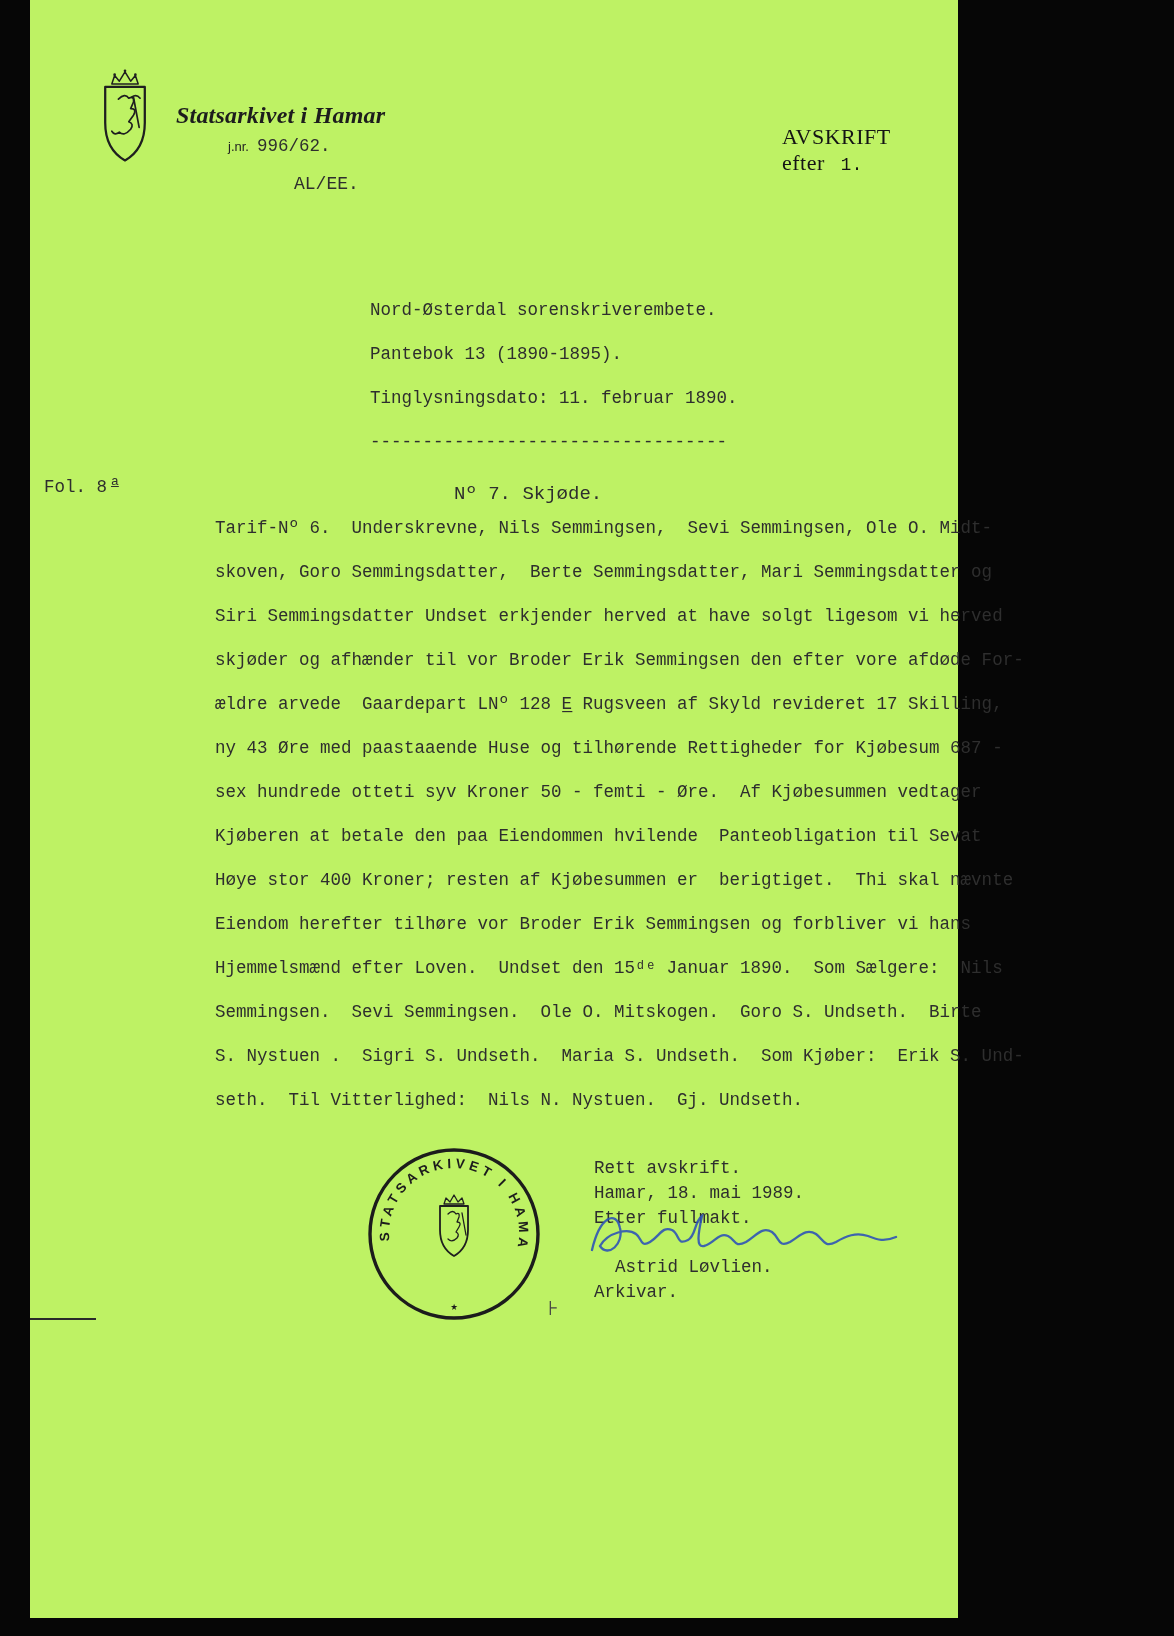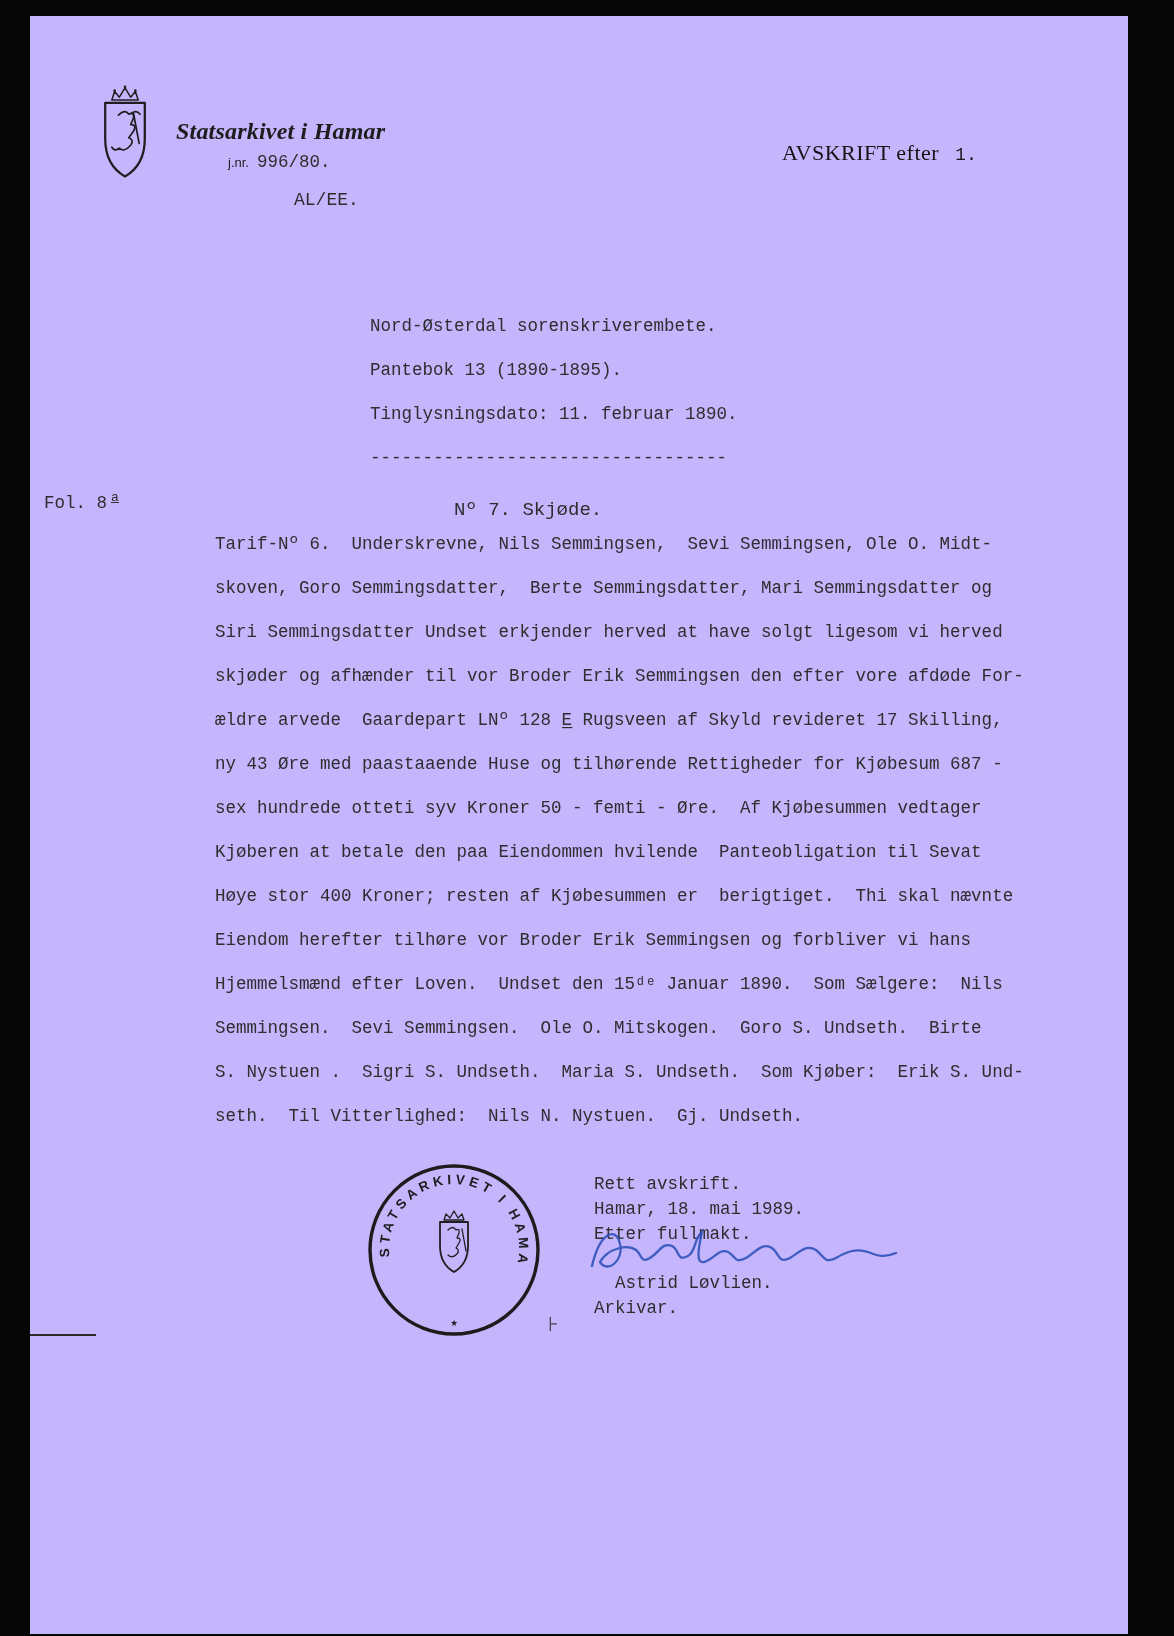--- a/index.html
+++ b/index.html
@@ -1,22 +1,22 @@
 <!DOCTYPE html>
 <html><head>
 <meta charset="utf-8">
 <style>
   html,body{margin:0;padding:0;}
   body{
     width:1174px;height:1636px;background:#060606;position:relative;overflow:hidden;
     font-family:"Liberation Mono","DejaVu Sans Mono",monospace;
   }
   .page{
-    position:absolute;left:30px;top:16px;width:1098px;height:1618px;
-    background:#c4b5fd;color:#2e2e2e;
+    position:absolute;left:30px;top:0;width:928px;height:1618px;
+    background:#bef264;color:#2e2e2e;
   }
   
   .coa{position:absolute;left:62px;top:68px;width:66px;height:100px;}
   .archive-name{
     position:absolute;left:146px;top:102px;
     font-family:"Liberation Serif","DejaVu Serif",serif;
     font-style:italic;font-weight:bold;font-size:24px;color:#1d1d1d;letter-spacing:.2px;
   }
   .jnr{position:absolute;left:198px;top:136px;font-size:17.5px;}
   .jnr .lbl{font-family:Liberation Sans, sans-serif;font-size:13px;color:#222;}
@@ -66,21 +66,21 @@
       <path class="ink" stroke-width="2.4" d="M14,19 h42 v38 q0,28 -21,40 q-21,-12 -21,-40 z"></path>
 
       <path class="ink" stroke-width="1.8" d="M28,32 q7,-7 11,-1 q6,-3 5,4 l-3,7 q7,0 3,7 l-5,7 q6,2 2,8 q-7,8 -12,3 q-5,4 -8,-1"></path>
       <path class="ink" stroke-width="1.8" d="M44,30 l6,32"></path>
       <path class="ink" stroke-width="1.8" d="M42,30 q5,-4 9,1"></path>
     </svg>
   </div>
 
   <div class="archive-name">Statsarkivet i Hamar</div>
   <div class="jnr">
-    <span class="lbl">j.nr.</span><span class="val">996/80.</span>
+    <span class="lbl">j.nr.</span><span class="val">996/62.</span>
   </div>
   <div class="initials">AL/EE.</div>
   <div class="avskrift">
     <span>AVSKRIFT efter</span><span class="pgnum">1.</span>
   </div>
 
   <div class="source"><div class="src-line">Nord-Østerdal sorenskriverembete.</div><div class="src-line">Pantebok 13 (1890-1895).</div><div class="src-line">Tinglysningsdato: 11. februar 1890.</div><div class="src-line">----------------------------------</div></div>
 
   <div class="fol">
     <span>Fol. 8</span><sup>a</sup>

